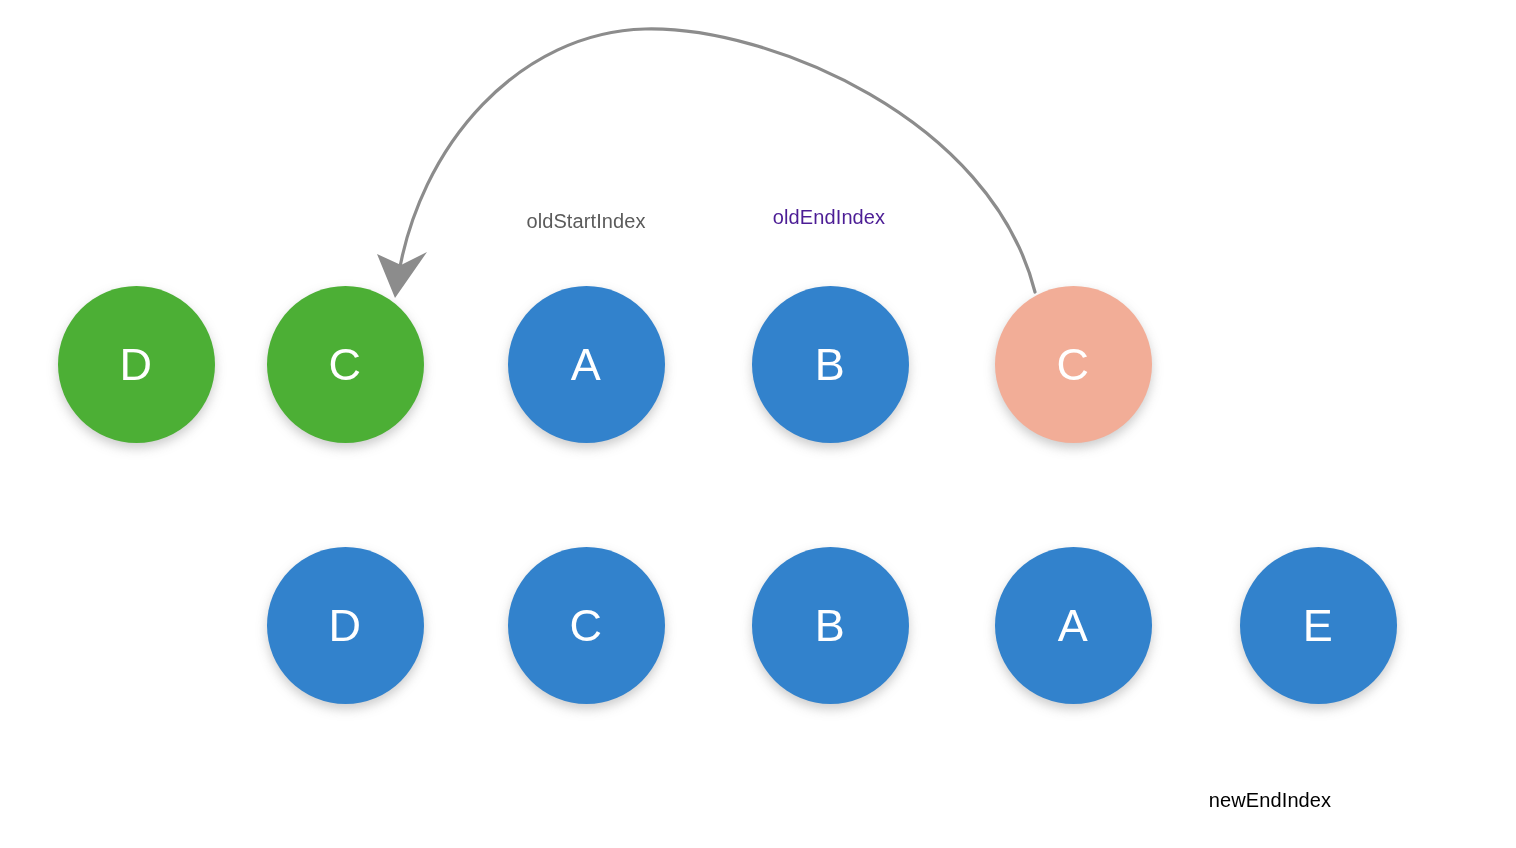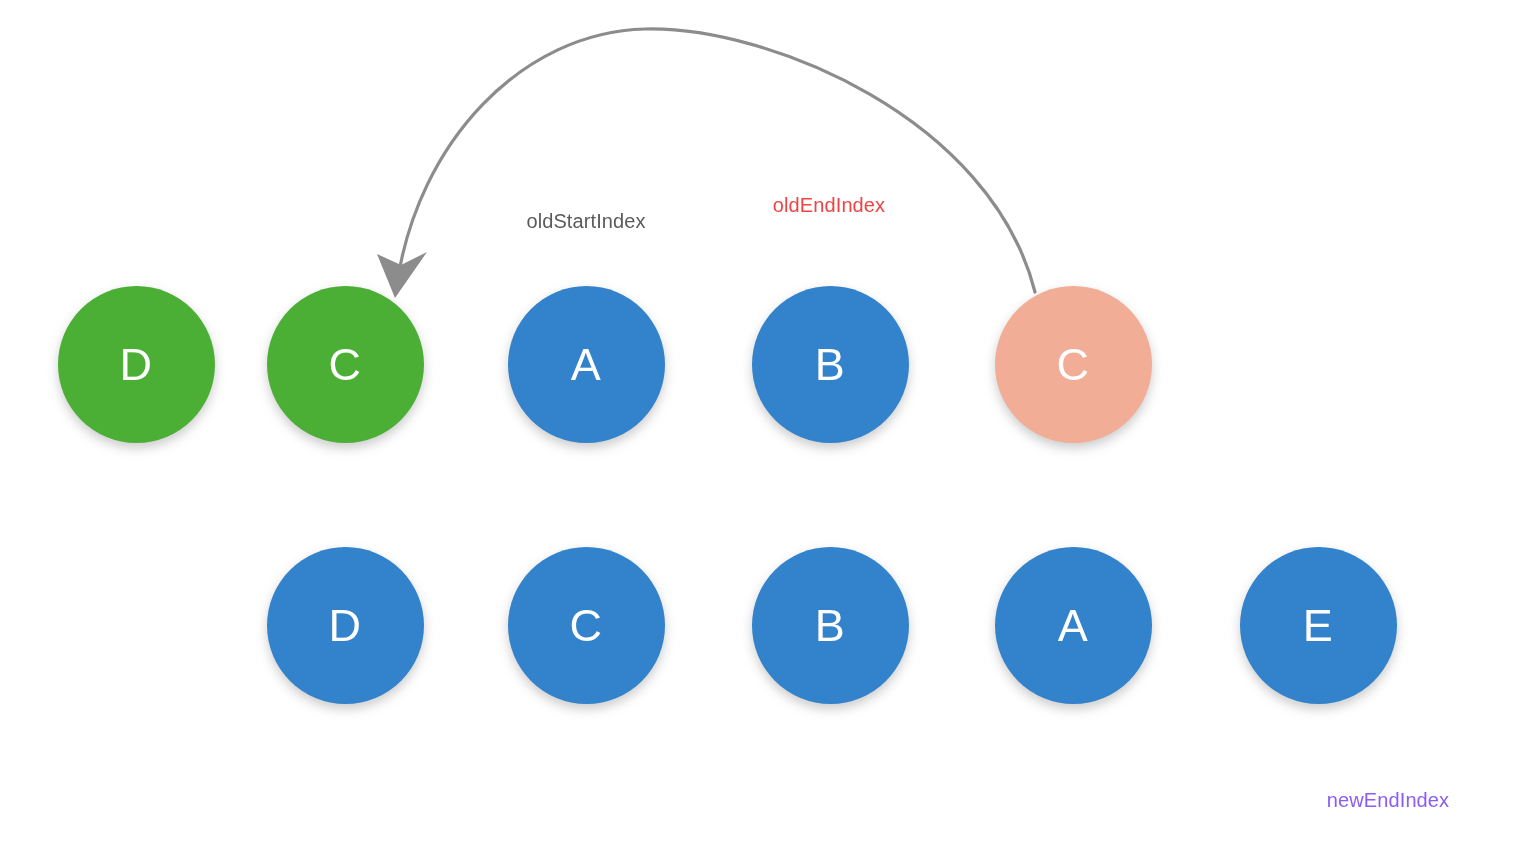--- a/index.html
+++ b/index.html
@@ -99,16 +99,16 @@
     </div>
     <div class="node" style="left: 994.5px; top: 546.5px; background: rgb(50, 130, 204);">
       <span class="node-label">A</span>
     </div>
     <div class="node" style="left: 1239.5px; top: 546.5px; background: rgb(50, 130, 204);">
       <span class="node-label">E</span>
     </div>
   </div>
 
   <div class="caption" style="left: 586px; top: 210px; color: rgb(91, 91, 91);">oldStartIndex</div>
-  <div class="caption" style="left: 829px; top: 194px; color: #ef4444;">oldEndIndex</div>
-  <div class="caption" style="left: 1388px; top: 789px; color: #8b5cf6;">newEndIndex</div>
+  <div class="caption" style="left: 829px; top: 206px; color: #4c1d95;">oldEndIndex</div>
+  <div class="caption" style="left: 1270px; top: 789px; color: #000000;">newEndIndex</div>
 
 </div>
 
 </body></html>

